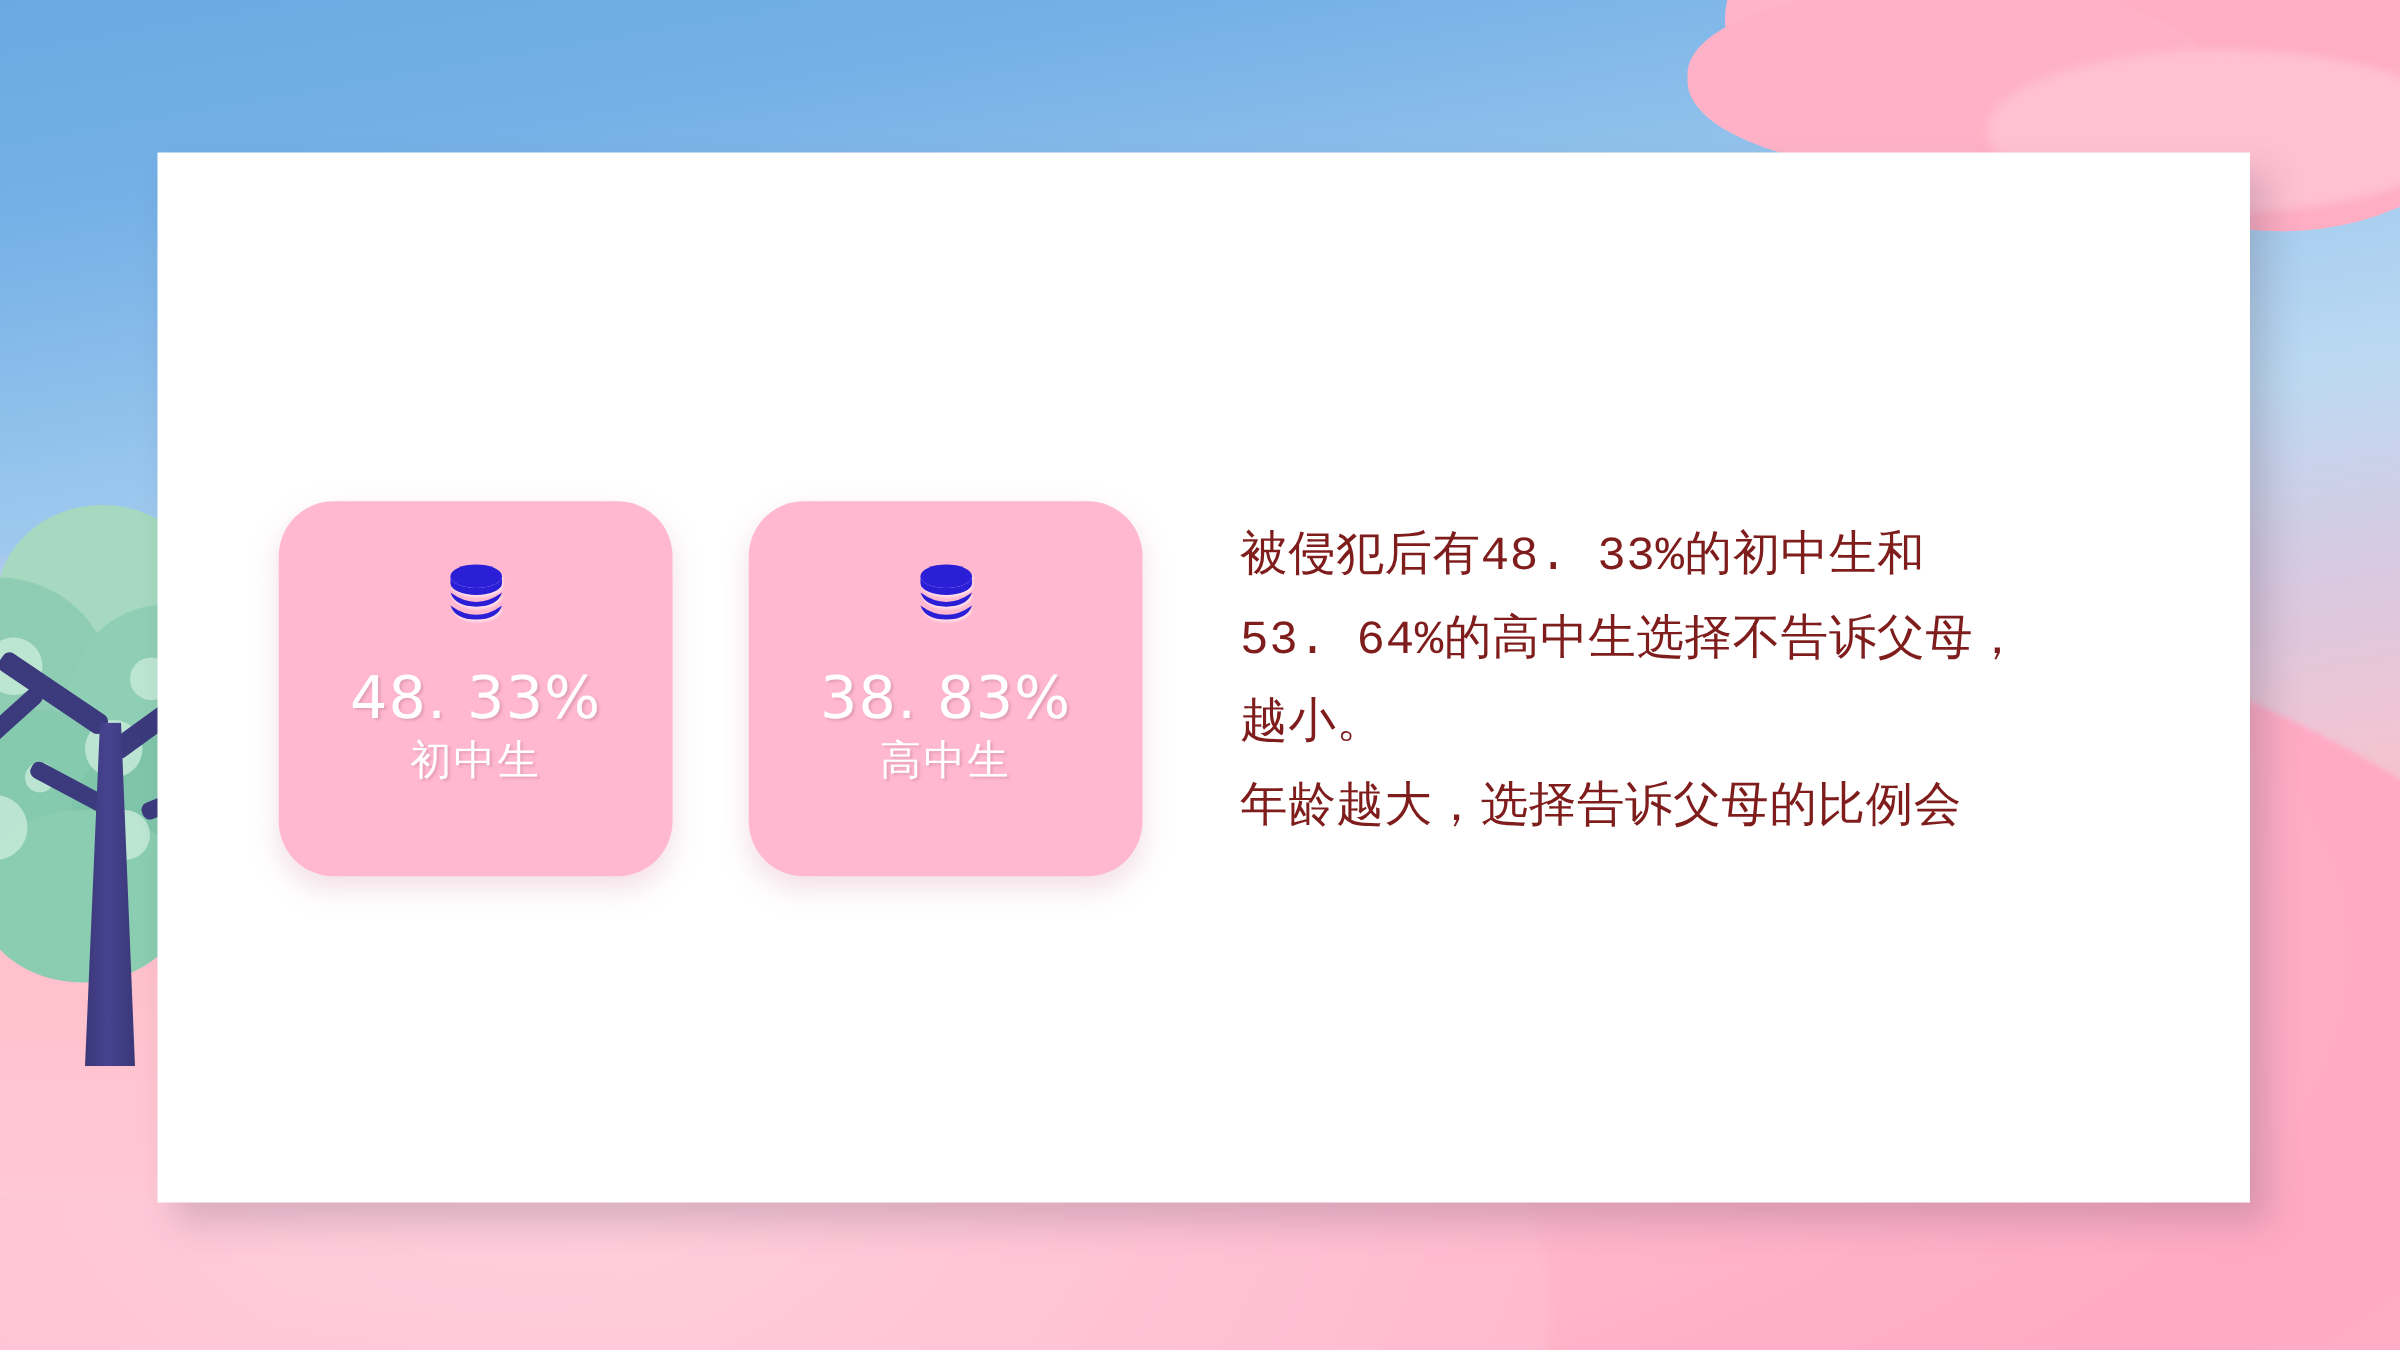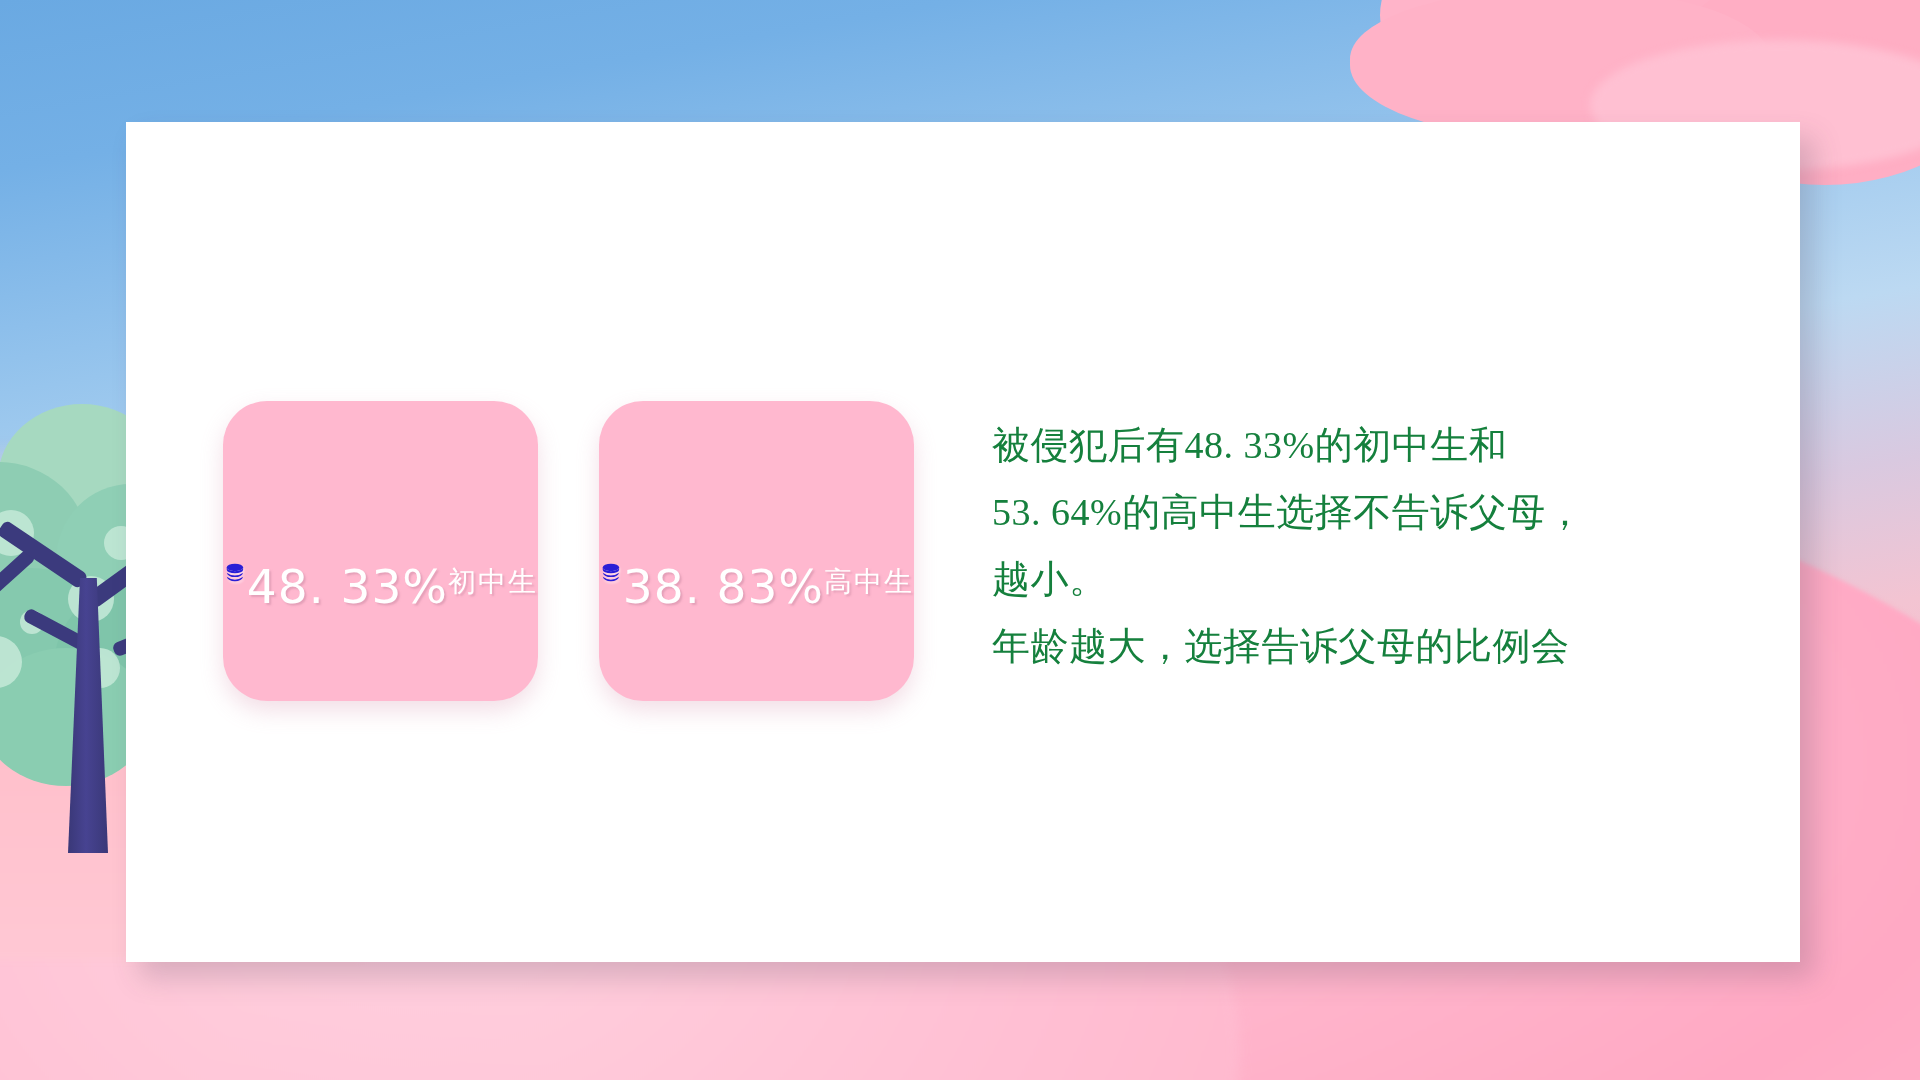--- a/index.html
+++ b/index.html
@@ -153,21 +153,21 @@
     gap: 61px;
   }
 
   .stat-card {
     width: 315px;
     height: 300px;
     border-radius: 44px;
     background: #ffb8cf;
     box-shadow: 0 10px 22px rgba(214, 150, 175, .30);
     display: flex;
-    flex-direction: row;
+    flex-direction: column;
     align-items: center;
     justify-content: flex-start;
     padding-top: 44px;
     box-sizing: border-box;
   }
 
   .db-icon {
     width: 60px;
     height: 60px;
     display: block;
@@ -179,43 +179,42 @@
     font-size: 47px;
     color: #ffffff;
     letter-spacing: 1px;
     font-weight: 400;
     text-shadow: 2px 2px 2px rgba(205, 140, 165, .55);
     white-space: nowrap;
     font-family: "DejaVu Sans", "Liberation Sans", sans-serif;
   }
 
   .stat-label {
-    margin-top: 18px;
-    font-size: 28px;
+    font-size: 33px;
     color: #ffffff;
     letter-spacing: 2px;
     text-shadow: 2px 2px 2px rgba(205, 140, 165, .55);
     white-space: nowrap;
     font-family: "DejaVu Sans", "Liberation Sans", sans-serif;
   }
 
   
   .paragraph {
     position: absolute;
     left: 866px;
     top: 290px;
     width: 730px;
   }
   .para-line {
     font-size: 38px;
     line-height: 67px;
-    color: #15803d;
+    color: #7f1d1d;
     letter-spacing: 0.5px;
     white-space: nowrap;
-    font-family: Liberation Serif, serif;
+    font-family: Liberation Mono, monospace;
   }
 </style>
 </head>
 <body>
 
 <div id="slide">
 
   <div class="bg-sky"></div>
   <div class="bg-pink-mass"></div>
   <div class="bg-pink-mass2"></div>

